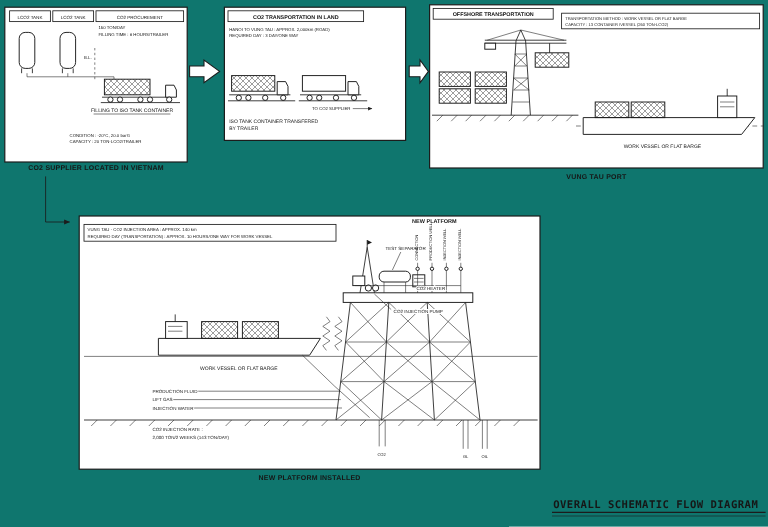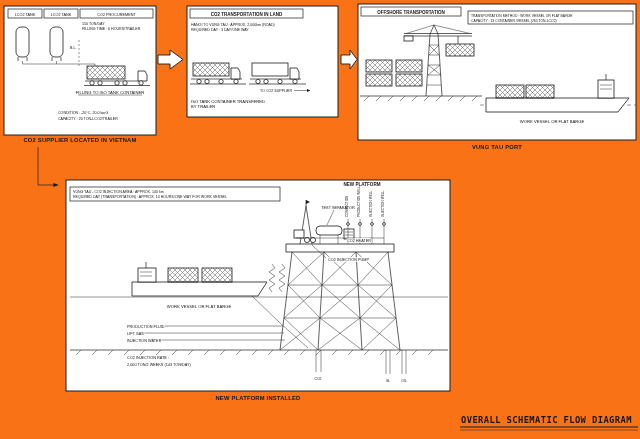--- a/index.html
+++ b/index.html
@@ -1,16 +1,16 @@
 <!DOCTYPE html>
 <html><head>
 <meta charset="utf-8">
 <style>
   html,body{margin:0;padding:0;background:#ffffff;}
-  .stage{position:relative;width:640px;height:439px;background:#f97316;overflow:hidden;
+  .stage{position:relative;width:640px;height:439px;background:#0f766e;overflow:hidden;
          font-family:"Liberation Sans",sans-serif;}
   svg{display:block;}
   svg text{fill:#161616;font-family:"Liberation Sans",sans-serif;}
   .t32{font-size:3.2px;}
   .t34{font-size:3.4px;}
   .t36{font-size:3.6px;}
   .t38{font-size:3.8px;}
   .t42{font-size:4.2px;}
   .t45{font-size:4.5px;font-weight:bold;}
   .t48{font-size:4.6px;font-weight:bold;}

